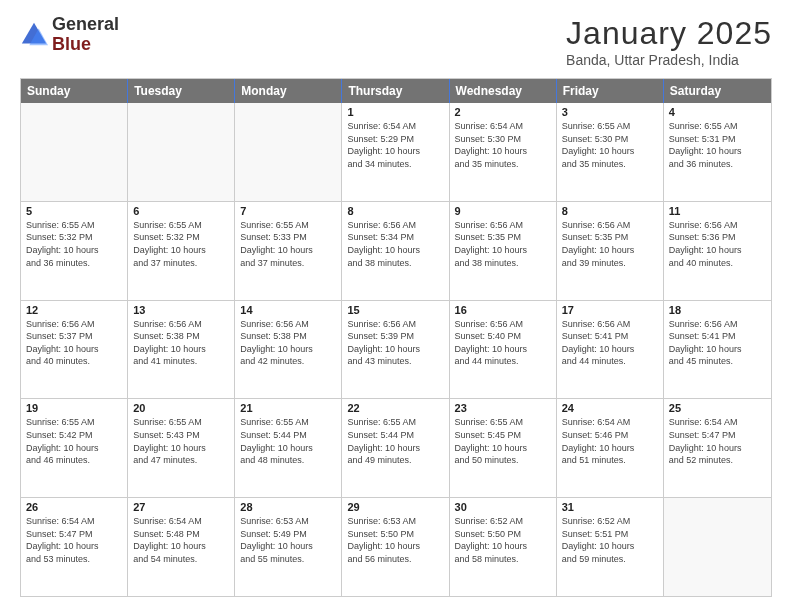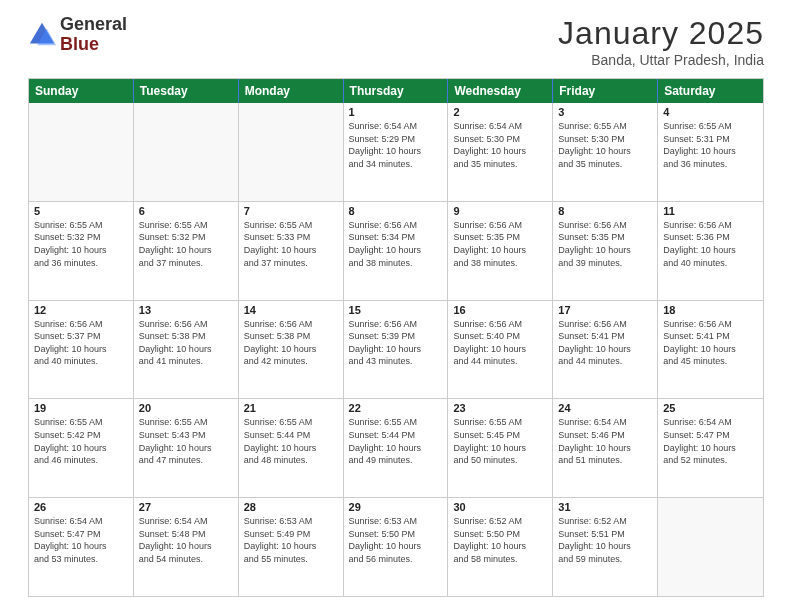--- a/index.html
+++ b/index.html
@@ -6,21 +6,21 @@
     body {
       font-family: Arial, sans-serif;
       background: #fff;
       width: 792px;
       height: 612px;
       overflow: hidden;
     }
     .page {
       width: 792px;
       height: 612px;
-      padding: 15px 28px;
+      padding: 15px 20px;
       display: flex;
       flex-direction: column;
     }
     .header {
       display: flex;
       justify-content: space-between;
       align-items: flex-start;
       margin-bottom: 10px;
     }
     .logo {
@@ -33,42 +33,41 @@
       font-weight: bold;
       line-height: 1.1;
     }
     .logo-general { color: #333; }
     .logo-blue { color: #7f1d1d; }
     .logo-icon {
       width: 28px;
       height: 28px;
     }
     .title-block {
-      text-align: right;
     }
     .month-title {
       font-size: 32px;
       font-weight: 300;
       color: #333;
       letter-spacing: 1px;
     }
     .subtitle {
       font-size: 14px;
       color: #555;
     }
     .calendar {
       flex: 1;
       display: flex;
       flex-direction: column;
       border: 1px solid #ccc;
     }
     .cal-header {
       display: grid;
       grid-template-columns: repeat(7, 1fr);
-      background: #15803d;
+      background: #737373;
     }
     .cal-header-cell {
       color: #fff;
       font-size: 12px;
       font-weight: bold;
       padding: 5px 6px;
       border-right: 1px solid #4477dd;
     }
     .cal-header-cell:last-child { border-right: none; }
     .cal-body {

